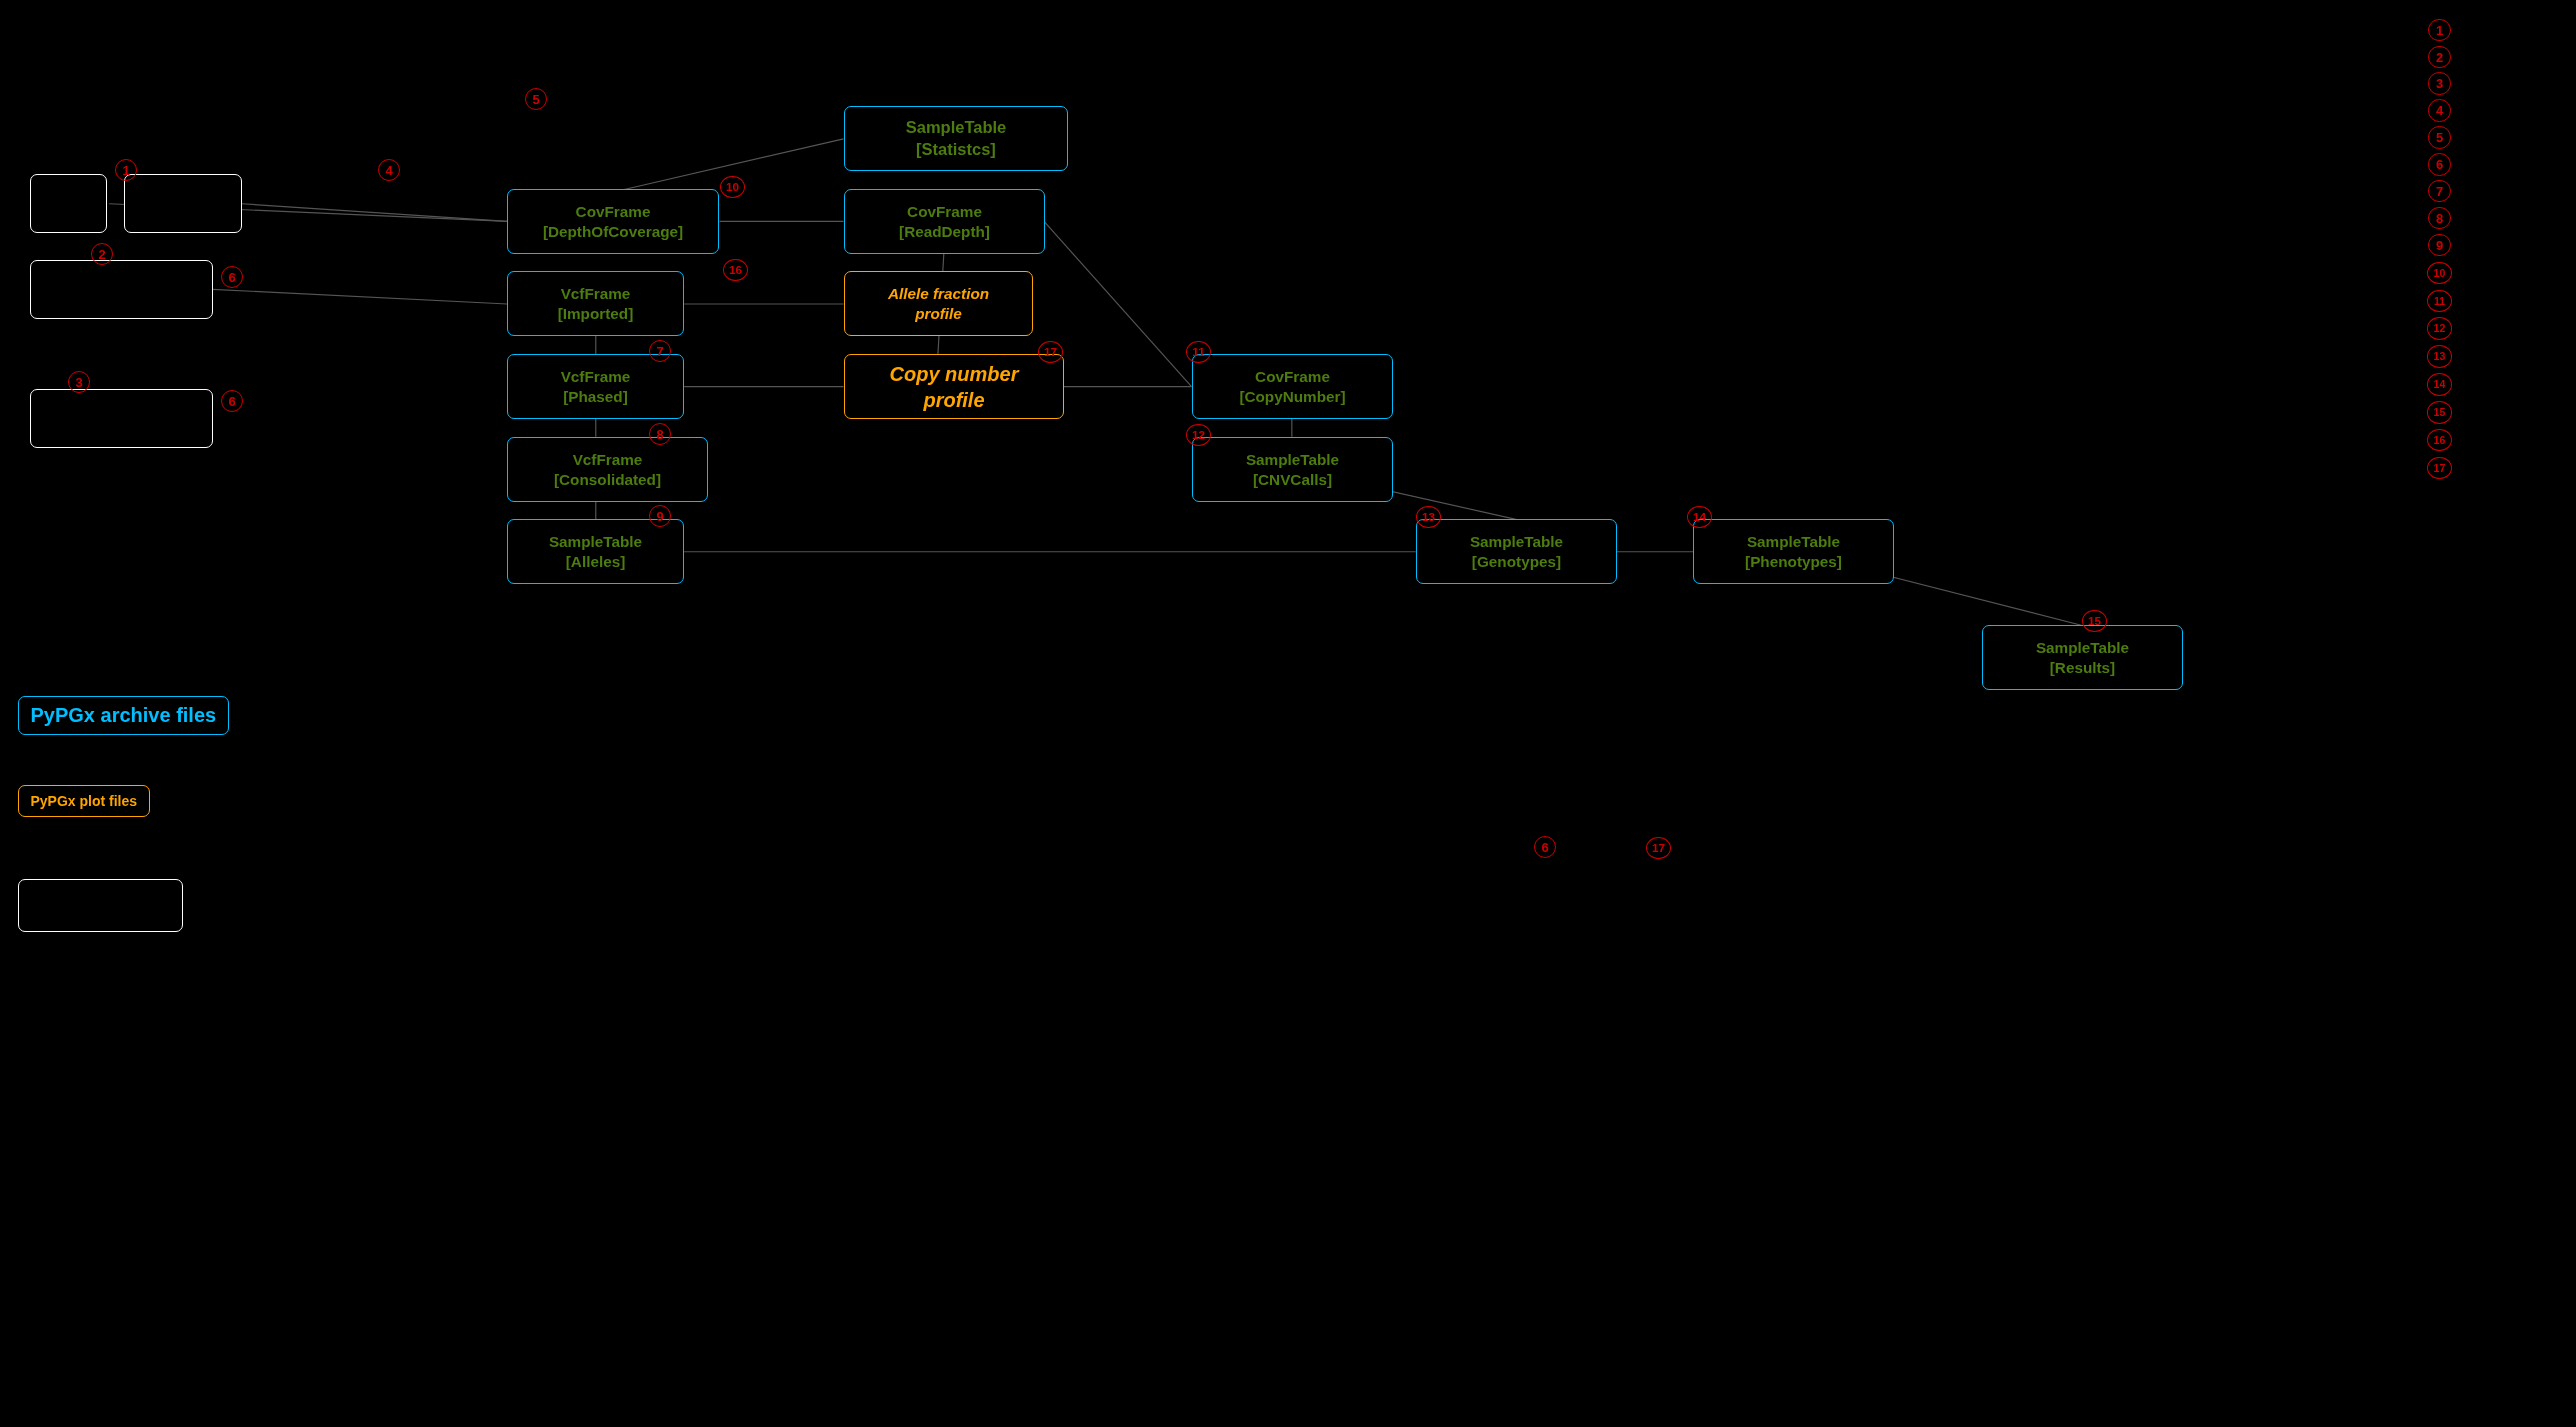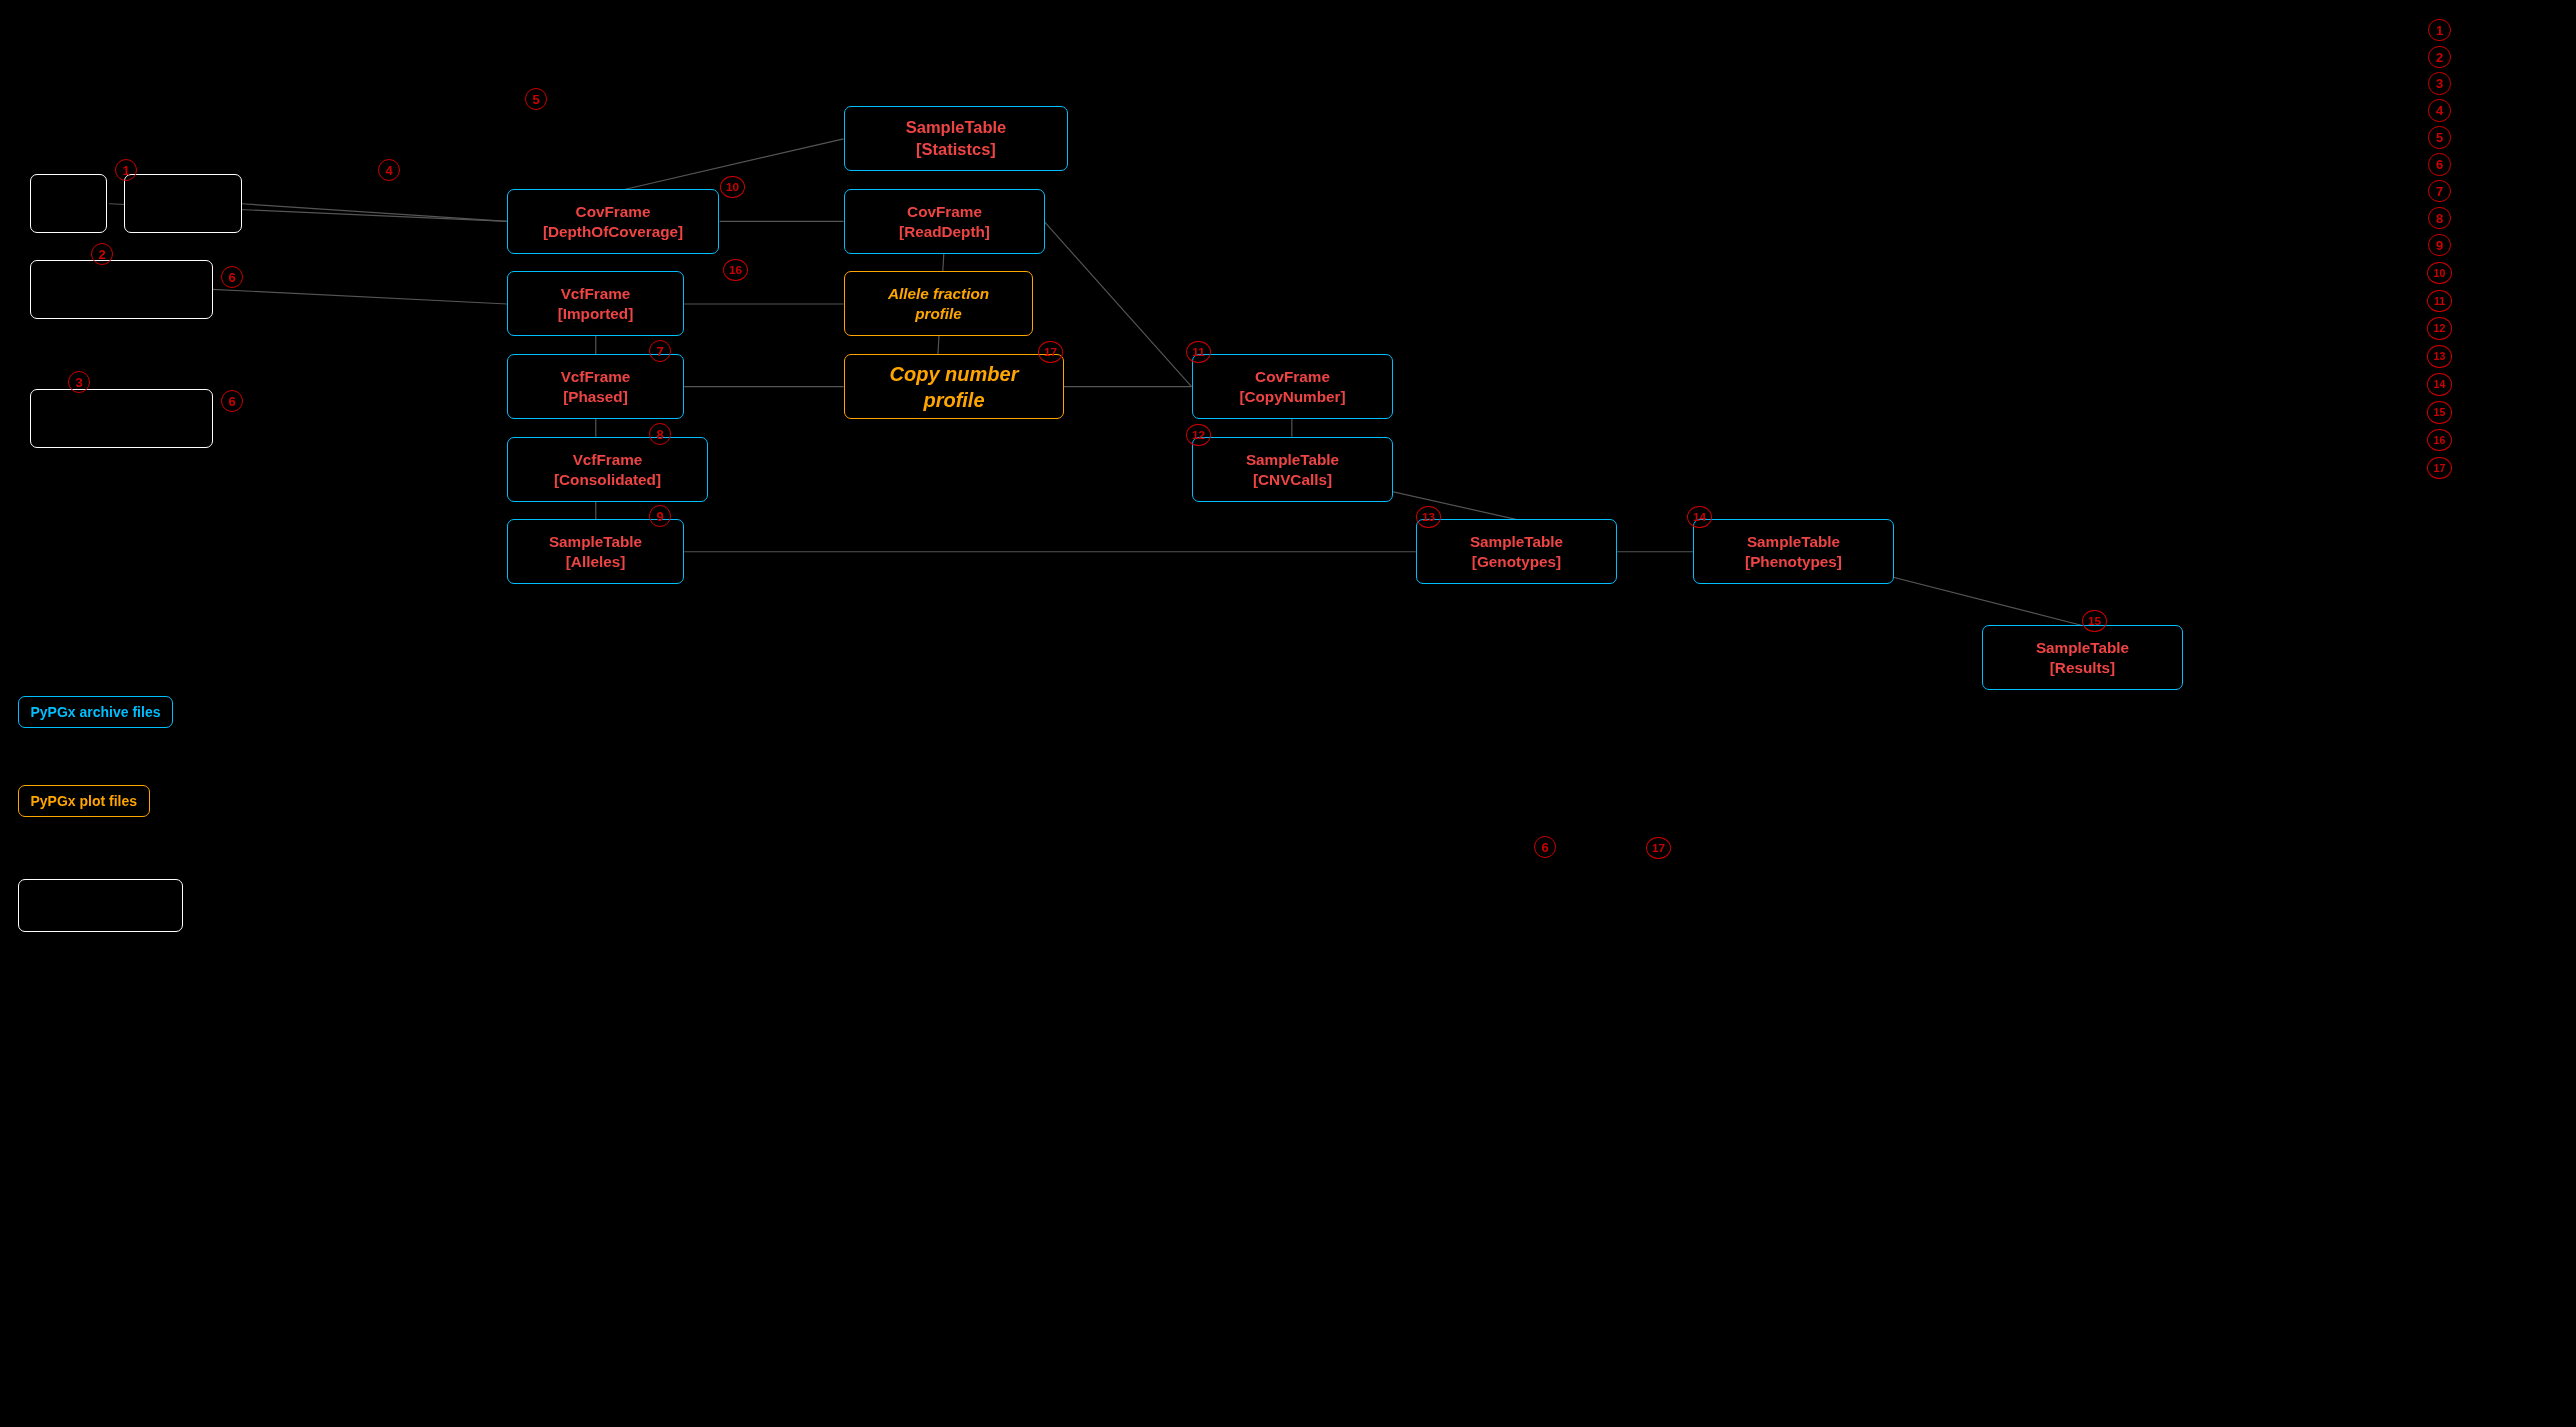--- a/index.html
+++ b/index.html
@@ -18,21 +18,21 @@
       display: flex;
       align-items: center;
       justify-content: center;
       text-align: center;
       font-weight: bold;
       line-height: 1.3;
     }
 
     .node-cyan {
       border: 1.8px solid #00bfff;
-      color: #ef4444;
+      color: #4d7c0f;
       background: #000;
     }
 
     .node-yellow {
       border: 1.8px solid #ffa500;
       color: #ffa500;
       background: #000;
     }
 
     .node-white {
@@ -281,21 +281,21 @@
   <div class="circled-num" style="position:relative; left:0; top:0;"><span style="font-size:10.6px; width:25px; line-height:21px;">10</span></div>
   <div class="circled-num" style="position:relative; left:0; top:0;"><span style="font-size:10.6px; width:25px; line-height:21px;">11</span></div>
   <div class="circled-num" style="position:relative; left:0; top:0;"><span style="font-size:10.6px; width:25px; line-height:21px;">12</span></div>
   <div class="circled-num" style="position:relative; left:0; top:0;"><span style="font-size:10.6px; width:25px; line-height:21px;">13</span></div>
   <div class="circled-num" style="position:relative; left:0; top:0;"><span style="font-size:10.6px; width:25px; line-height:21px;">14</span></div>
   <div class="circled-num" style="position:relative; left:0; top:0;"><span style="font-size:10.6px; width:25px; line-height:21px;">15</span></div>
   <div class="circled-num" style="position:relative; left:0; top:0;"><span style="font-size:10.6px; width:25px; line-height:21px;">16</span></div>
   <div class="circled-num" style="position:relative; left:0; top:0;"><span style="font-size:10.6px; width:25px; line-height:21px;">17</span></div>
 </div>
 
-<div class="legend-cyan" style="left:17.7px; top:696px; font-size:14px;">
+<div class="legend-cyan" style="left:17.7px; top:696px; font-size:20px;">
   <span>PyPGx archive files</span>
 </div>
 
 <div class="legend-yellow" style="left:17.7px; top:785px; font-size:14px;">
   <span>PyPGx plot files</span>
 </div>
 
 <div class="legend-white" style="left:17.7px; top:879px; width:165px; height:53px; font-size:16.5px;">
 </div>
 

